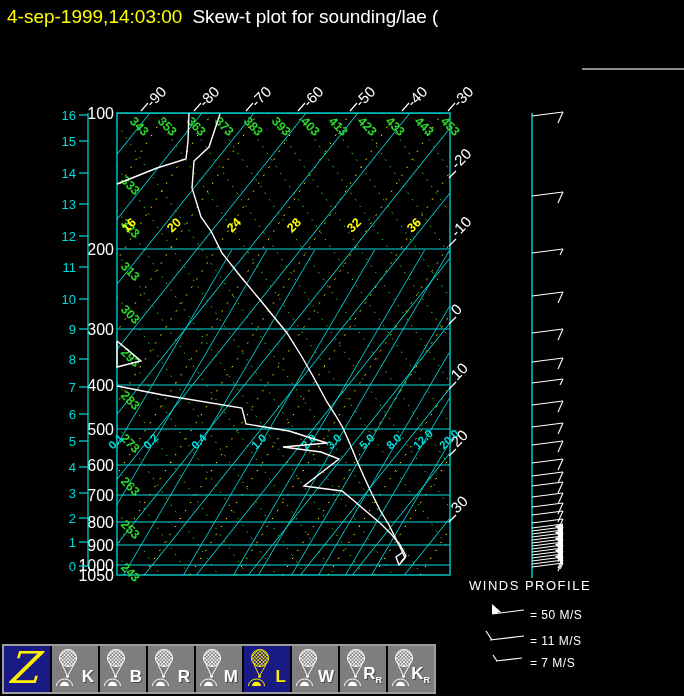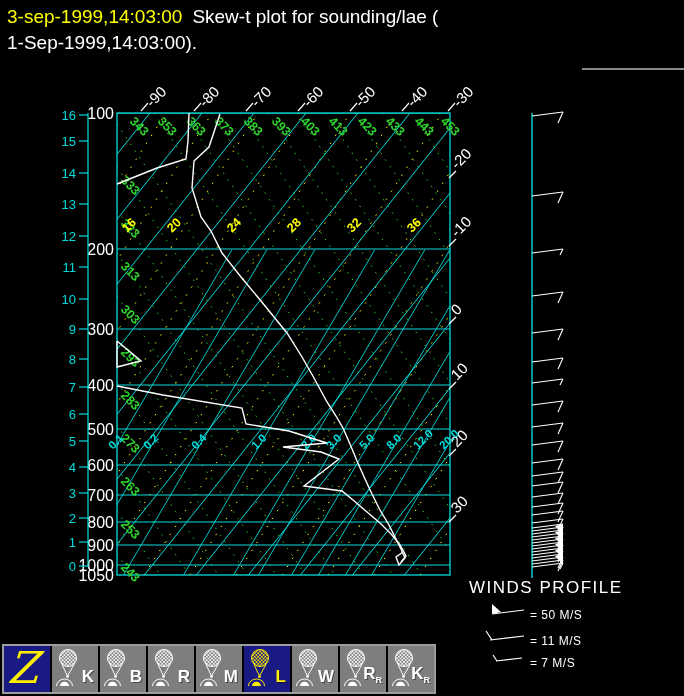--- a/index.html
+++ b/index.html
@@ -4,42 +4,41 @@
 <style>
   html,body{margin:0;padding:0;background:#000;}
   #screen{position:relative;width:684px;height:696px;background:#000;overflow:hidden;
           font-family:"Liberation Sans",sans-serif;}
   #title{position:absolute;left:7px;top:4px;font-size:19px;line-height:26px;color:#fff;
          letter-spacing:0px;}
   #title .ts{color:#ffff00;}
   #title .sp{display:inline-block;width:10px;}
   #topline{position:absolute;left:582px;top:68px;width:102px;height:2px;background:#8a8a8a;}
   svg text{font-family:"Liberation Sans",sans-serif;}
-  #windsTitle{position:absolute;left:469px;top:578px;color:#fff;font-size:17px;letter-spacing:1.5px;}
+  #windsTitle{position:absolute;left:469px;top:578px;color:#fff;font-size:13px;letter-spacing:1.5px;}
   .legrow{position:absolute;left:530px;color:#ffffff;font-size:12px;letter-spacing:0.5px;}
   #toolbar{position:absolute;left:2px;top:644px;height:46px;border:2px solid #9c9c9c;
            background:#000;display:flex;gap:2px;}
   .btn{position:relative;width:46px;height:46px;background:#7e7e7e;color:#ffffff;flex:0 0 auto;}
   .btn.selected{background:#1a1a85;color:#ffee00;}
   .btn .licon{position:absolute;left:2px;top:2px;}
   .btn .letter{position:absolute;right:4px;bottom:7px;font-size:17px;font-weight:bold;
                text-shadow:1px 1px 0 rgba(0,0,0,0.45);line-height:1;}
   .btn .sub{font-size:9px;vertical-align:-4px;}
   .btn .logoZ{position:absolute;left:0;top:-3px;width:46px;height:46px;text-align:center;
               font-family:"DejaVu Serif",serif;font-style:italic;font-size:44px;line-height:50px;
               color:#ffee00;transform:skewX(-6deg);}
 </style>
 </head>
 <body>
 
 <div id="screen">
 
   <div id="title">
-    <span class="ts">3-sep-1999,14:03:00</span><span class="sp"></span><span>Skew-t plot for sounding/lae (</span><br>
-    <span>1-Sep-1999,14:03:00).</span>
+    <span class="ts">4-sep-1999,14:03:00</span><span class="sp"></span><span>Skew-t plot for sounding/lae (</span><br>
   </div>
 
   <div id="topline"></div>
 
   <svg id="chart" width="684" height="696" viewBox="0 0 684 696" style="position:absolute;left:0;top:0;">
       <defs>
         <clipPath id="plotclip">
           <rect x="117" y="113" width="333" height="462"></rect>
         </clipPath>
       </defs>

